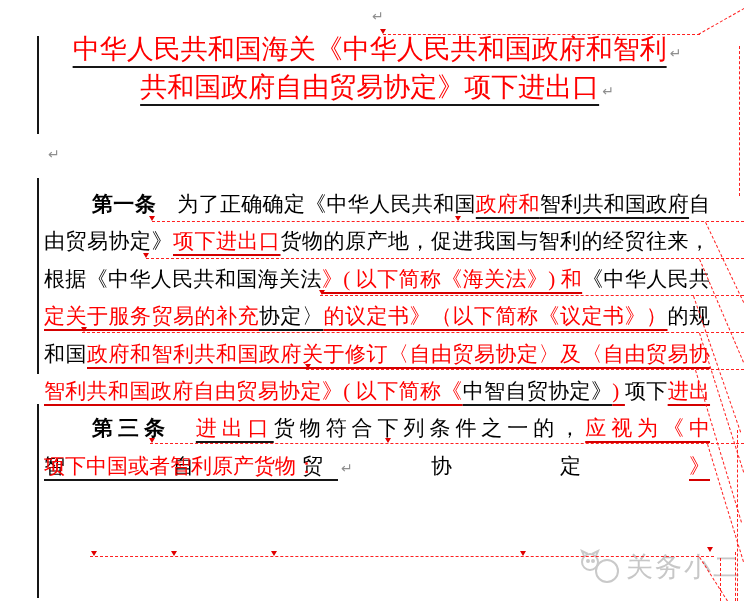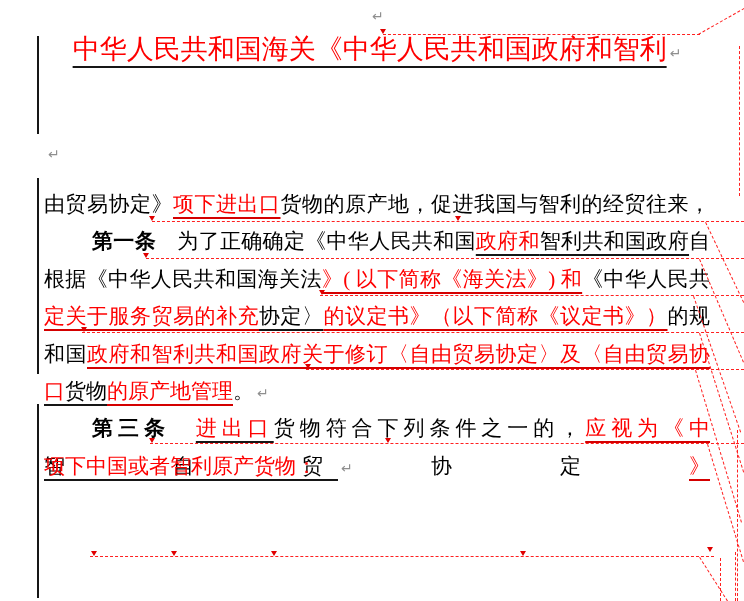--- a/index.html
+++ b/index.html
@@ -41,35 +41,49 @@
 <body>
 
 <div class="page">
 
   <div class="cbar" style="top:36px;height:98px;"></div>
   <div class="cbar" style="top:178px;height:196px;"></div>
   <div class="cbar" style="top:404px;height:194px;"></div>
 
   <div id="title-block">
       <div class="line"><span class="run red u-black">中华人民共和国海关《中华人民共和国政府和智利</span><span class="run mark">↵</span></div>
+      <div class="line"><span class="run red u-black">共和国政府自由贸易协定》项下进出口</span><span class="run mark">↵</span></div>
     </div>
 
   <span class="abs-mark" style="left:48px;top:146px;">↵</span>
 
   <div id="body-block">
+      <div class="line first fill"><span class="run black bold">第一条</span><span class="run black">　</span><span class="run black">为了正确确定《中华人民共和国</span><span class="run red u-black">政府和</span><span class="run black u-black">智利共和国政府</span><span class="run black">自</span></div>
       <div class="line fill"><span class="run black">由贸易协定》</span><span class="run red u-red">项下进出口</span><span class="run black">货物的原产地，促进我国与智利的经贸往来，</span></div>
-      <div class="line first fill"><span class="run black bold">第一条</span><span class="run black">　</span><span class="run black">为了正确确定《中华人民共和国</span><span class="run red u-black">政府和</span><span class="run black u-black">智利共和国政府</span><span class="run black">自</span></div>
       <div class="line fill"><span class="run black">根据《中华人民共和国海关法</span><span class="run red u-red">》( 以下简称《海关法》) 和</span><span class="run black">《中华人民共</span></div>
       <div class="line fill"><span class="run red u-red">定关于服务贸易的补充</span><span class="run black u-black">协定〉</span><span class="run red u-red">的议定书》（以下简称《议定书》）</span><span class="run black">的规</span></div>
       <div class="line fill"><span class="run black">和国</span><span class="run red u-red">政府和智利共和国政府关于修订〈自由贸易协定〉及〈自由贸易协</span></div>
-      <div class="line"><span class="run red u-black">口</span><span class="run black u-black">货物</span><span class="run red u-red">的原产地管理</span><span class="run black">。</span><span class="run mark">↵</span></div>
+      <div class="line fill"><span class="run red u-red">智利共和国政府自由贸易协定》( 以下简称《</span><span class="run black u-black">中智自贸协定》</span><span class="run red u-red">) </span><span class="run black">项下</span><span class="run red u-red">进出</span></div>
       <div class="line first fill"><span class="run black bold">第三条</span><span class="run black">　</span><span class="run red u-black">进出口</span><span class="run black">货物符合下列条件之一的，</span><span class="run red u-red">应视为《中</span><span class="run black">智自贸协定</span><span class="run red u-red">》</span></div>
       <div class="line"><span class="run red u-black">项下中国或者智利原产货物：　</span><span class="run mark">↵</span></div>
     </div>
 
+  <div class="watermark">
+    <span>
+      <svg width="44" height="36" viewBox="0 0 44 36" fill="none" stroke="#c9c9c9" stroke-width="2">
+        <circle cx="12" cy="13" r="8"></circle>
+        <path d="M6 7 L4 2 L10 5"></path>
+        <path d="M18 7 L20 2 L14 5"></path>
+        <circle cx="29" cy="22" r="11"></circle>
+        <circle cx="10" cy="12" r="1" fill="#c9c9c9"></circle>
+        <circle cx="15" cy="12" r="1" fill="#c9c9c9"></circle>
+      </svg>
+    </span>
+    <span>关务小二</span>
+  </div>
 
   <span class="abs-mark" style="left:372px;top:8px;">↵</span>
 
   <div class="hconn" style="left:383px;top:34px;width:317px;"></div>
   <div class="hconn" style="left:152px;top:221px;width:592px;"></div>
   <div class="hconn" style="left:146px;top:258px;width:598px;"></div>
   <div class="hconn" style="left:320px;top:295px;width:424px;"></div>
   <div class="hconn" style="left:82px;top:332px;width:662px;"></div>
   <div class="hconn" style="left:306px;top:369px;width:438px;"></div>
   <div class="hconn" style="left:150px;top:443px;width:594px;"></div>

